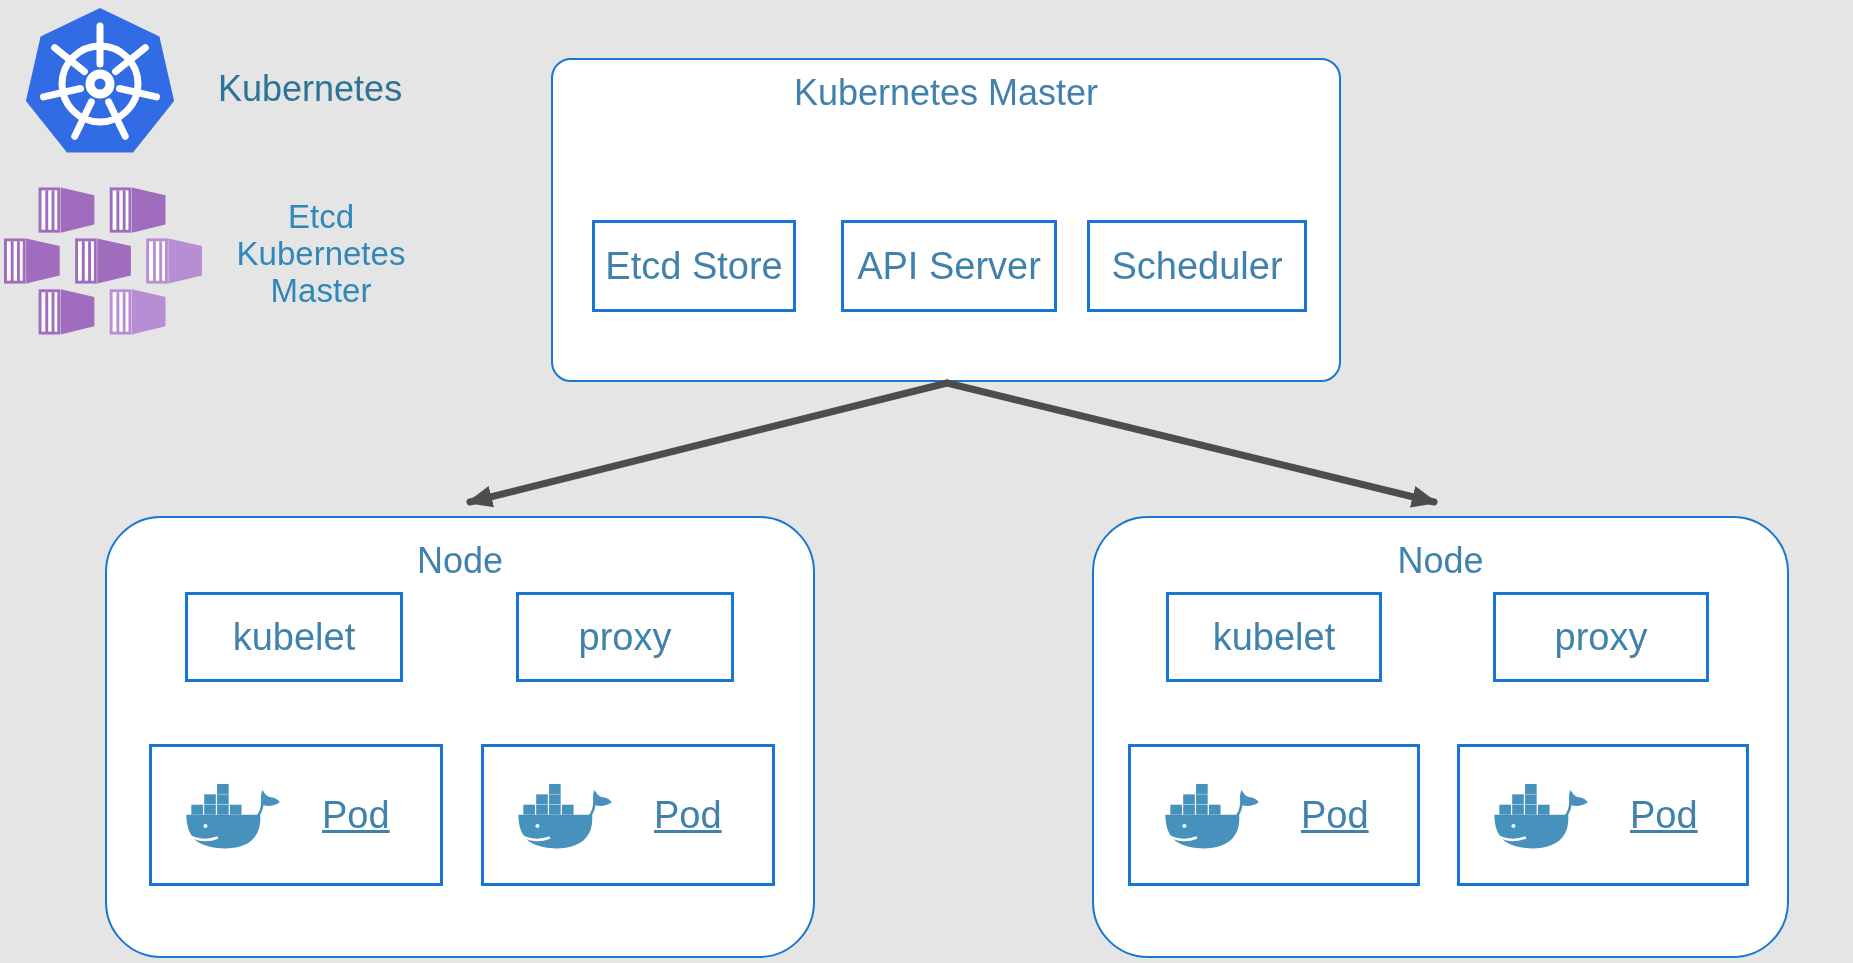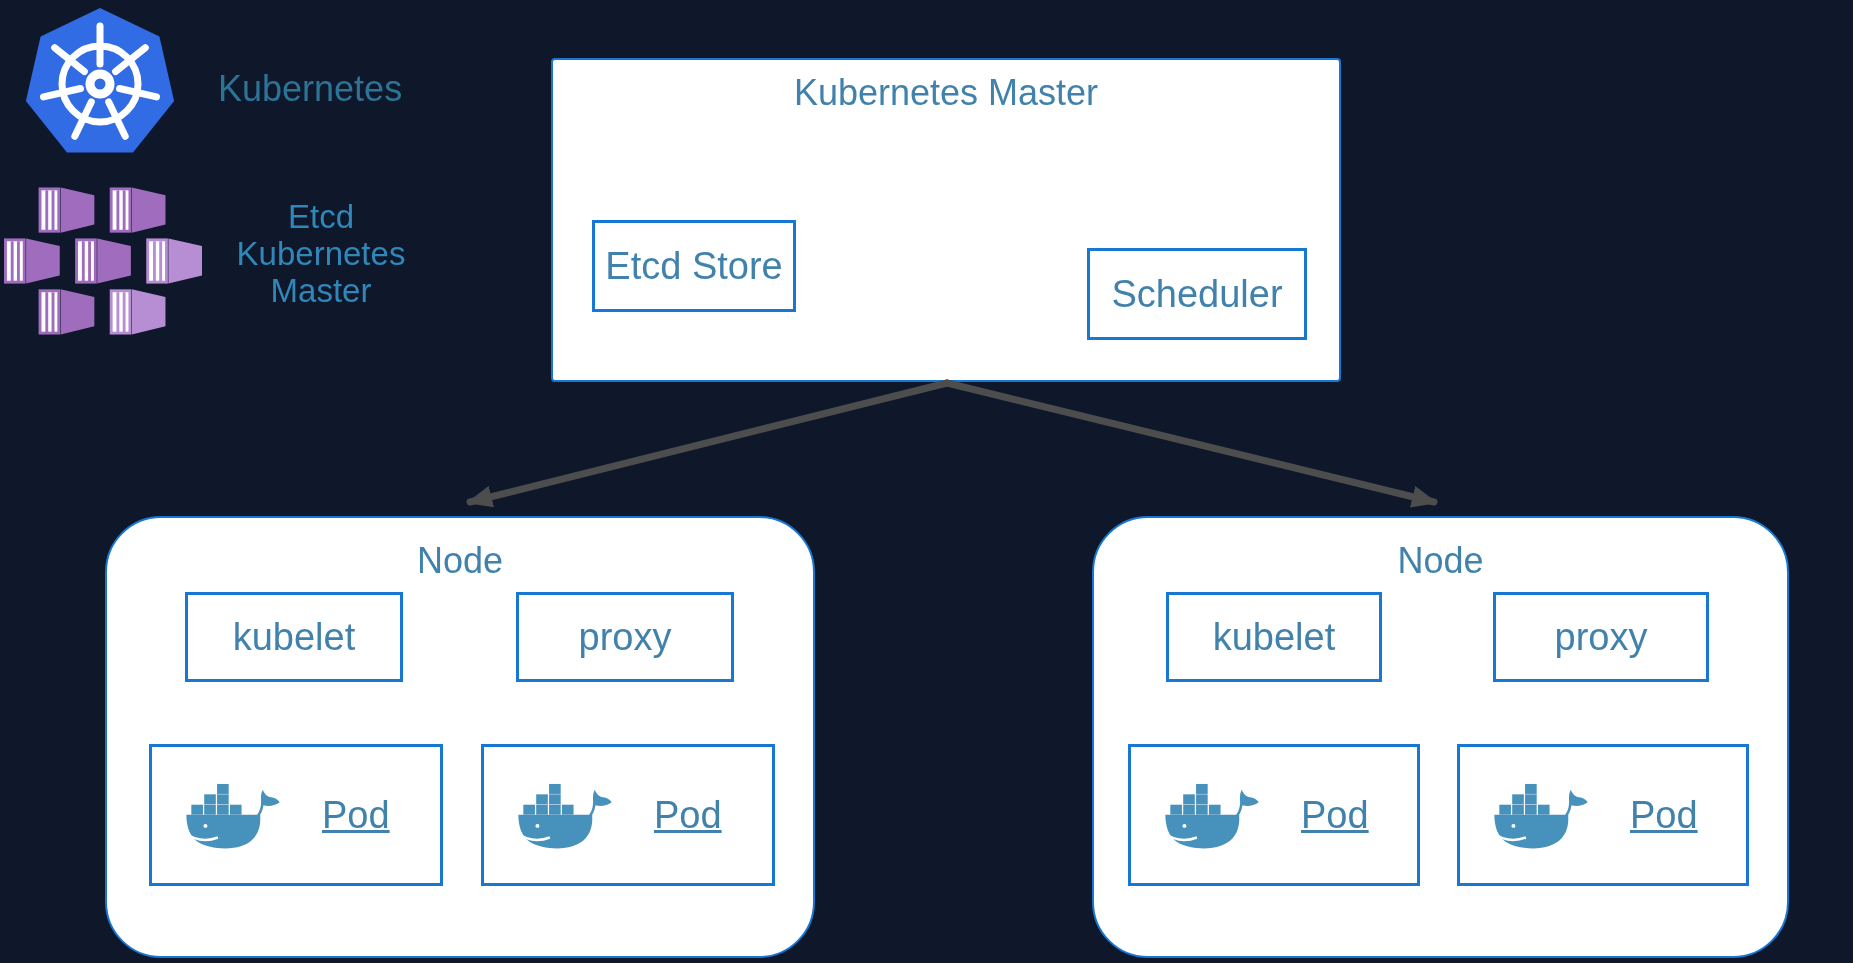--- a/index.html
+++ b/index.html
@@ -9,21 +9,21 @@
     --aks-text:#3087b9;
     --k8s-blue:#326ce5;
     --aks-purple:#a06cbe;
     --aks-purple-light:#b78dd4;
     --docker-blue:#4791bd;
     --arrow-gray:#4d4d4d;
   }
   *{margin:0;padding:0;box-sizing:border-box;}
   body{background:#fff;}
   .canvas{
-    position:relative;width:1853px;height:963px;background:#0f172a;overflow:hidden;
+    position:relative;width:1853px;height:963px;background:#e5e5e5;overflow:hidden;
     font-family:"Liberation Sans", sans-serif;font-weight:300;
   }
   .abs{position:absolute;}
   .bigbox{
     position:absolute;border:2px solid var(--box-border);
     border-radius:52px;background:#fff;
   }
   .box-title{
     position:absolute;left:0;width:100%;text-align:center;
     font-size:36px;color:var(--label-text);
@@ -104,24 +104,25 @@
     <use href="#aks-unit" x="148" y="53" style="color:var(--aks-purple-light,#b78dd4)"></use>
     <use href="#aks-unit" x="36" y="106" style="color:var(--aks-purple,#a06cbe)"></use>
     <use href="#aks-unit" x="110" y="106" style="color:var(--aks-purple-light,#b78dd4)"></use>
   </svg>
   <div class="aks-label">
     <div>Etcd</div>
     <div>Kubernetes</div>
     <div>Master</div>
   </div>
 
-  <div class="bigbox" style="left:551px;top:58px;width:790px;height:324px;border-radius:4px;">
+  <div class="bigbox" style="left:551px;top:58px;width:790px;height:324px;border-radius:20px;">
     <div class="box-title" style="top:12px;">Kubernetes Master</div>
     <div class="smallbox" style="left:39px;top:160px;width:204px;height:92px;">Etcd Store</div>
-    <div class="smallbox" style="left:534px;top:160px;width:220px;height:92px;margin-top:28px;">Scheduler</div>
+    <div class="smallbox" style="left:288px;top:160px;width:216px;height:92px;">API Server</div>
+    <div class="smallbox" style="left:534px;top:160px;width:220px;height:92px;">Scheduler</div>
   </div>
 
   <svg class="arrows" width="1853" height="963" viewBox="0 0 1853 963">
     <defs>
       <marker id="ah" markerUnits="userSpaceOnUse" markerWidth="28" markerHeight="24" refX="22" refY="11" orient="auto">
         <polygon points="0,0 26,11 0,22" style="fill:var(--arrow-gray,#4d4d4d)"></polygon>
       </marker>
     </defs>
     <line class="arrow-line" x1="947" y1="383" x2="470" y2="502" marker-end="url(#ah)"></line>
     <line class="arrow-line" x1="947" y1="383" x2="1434" y2="502" marker-end="url(#ah)"></line>

